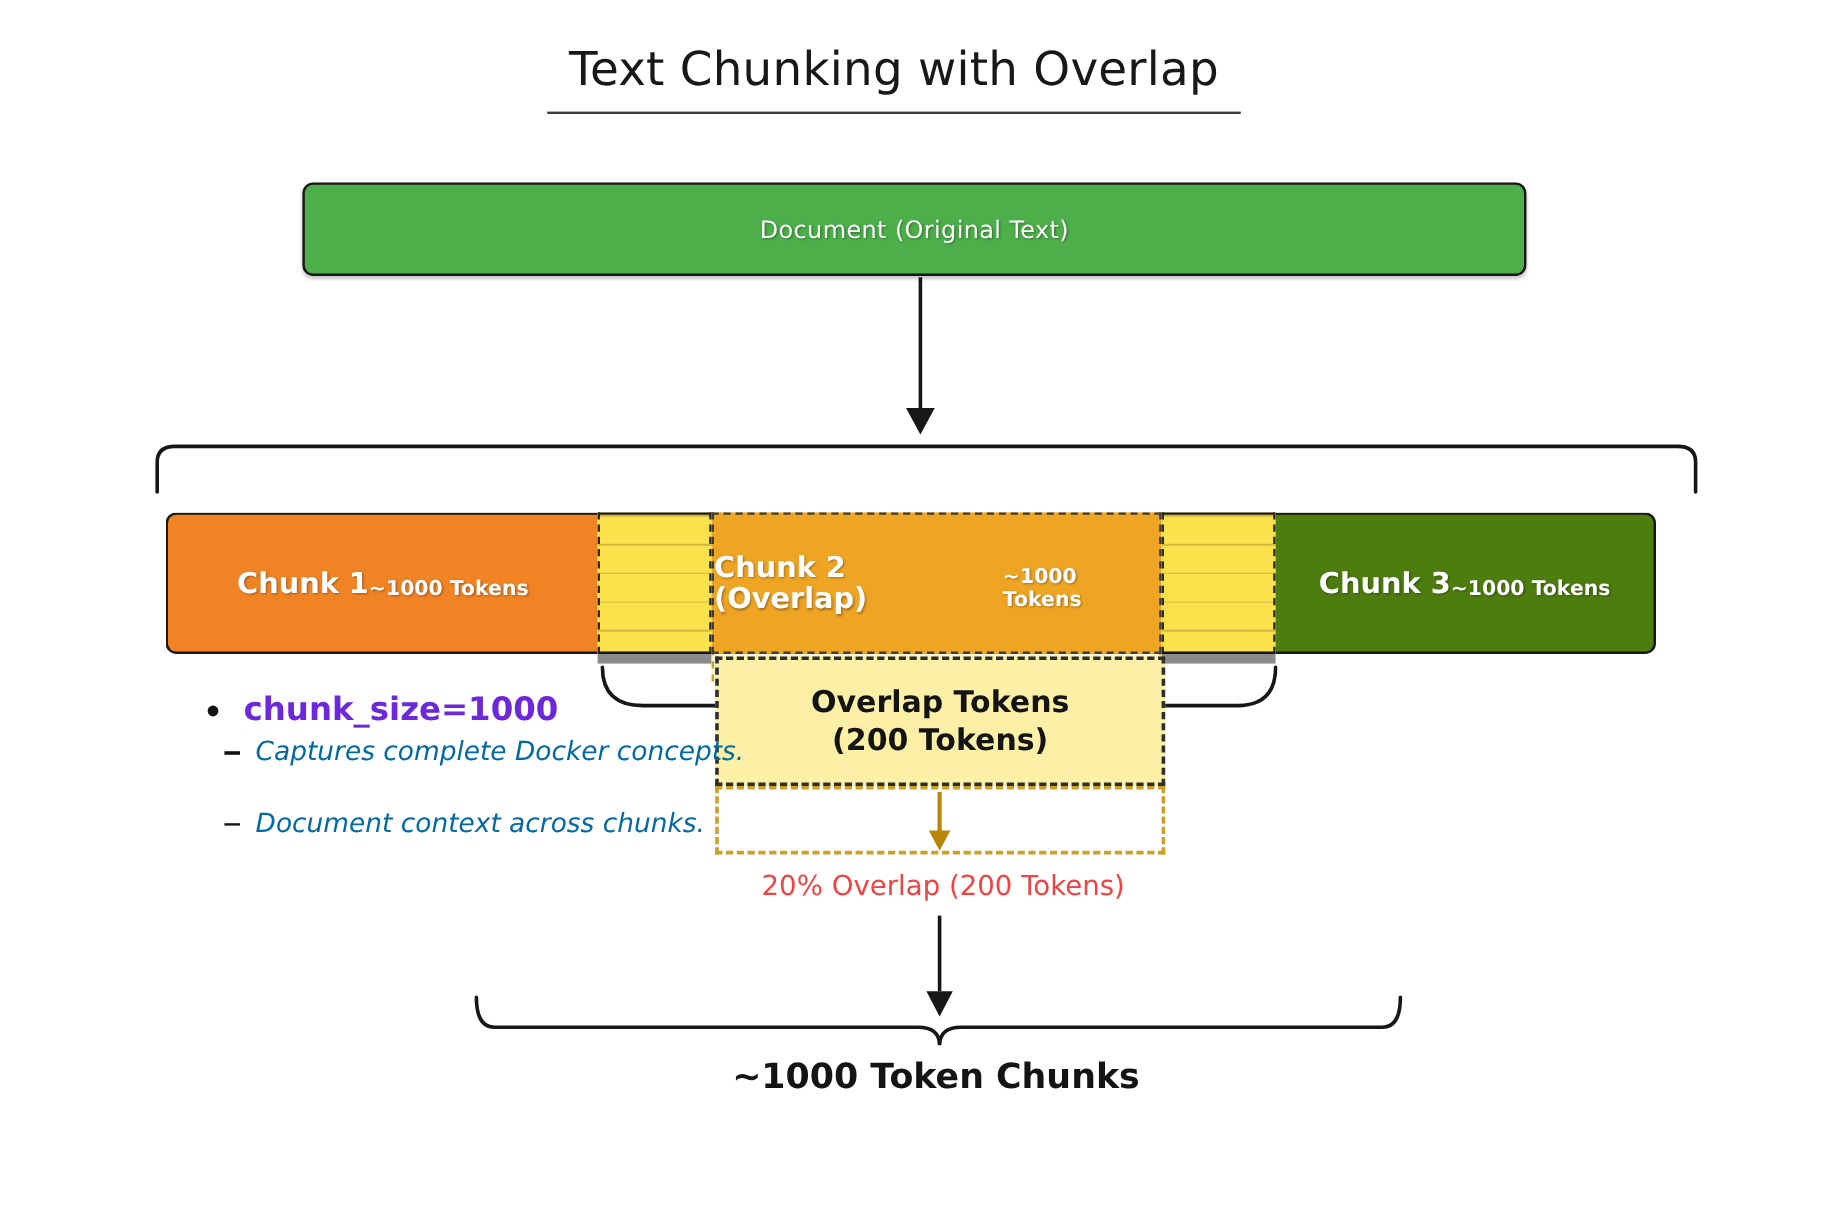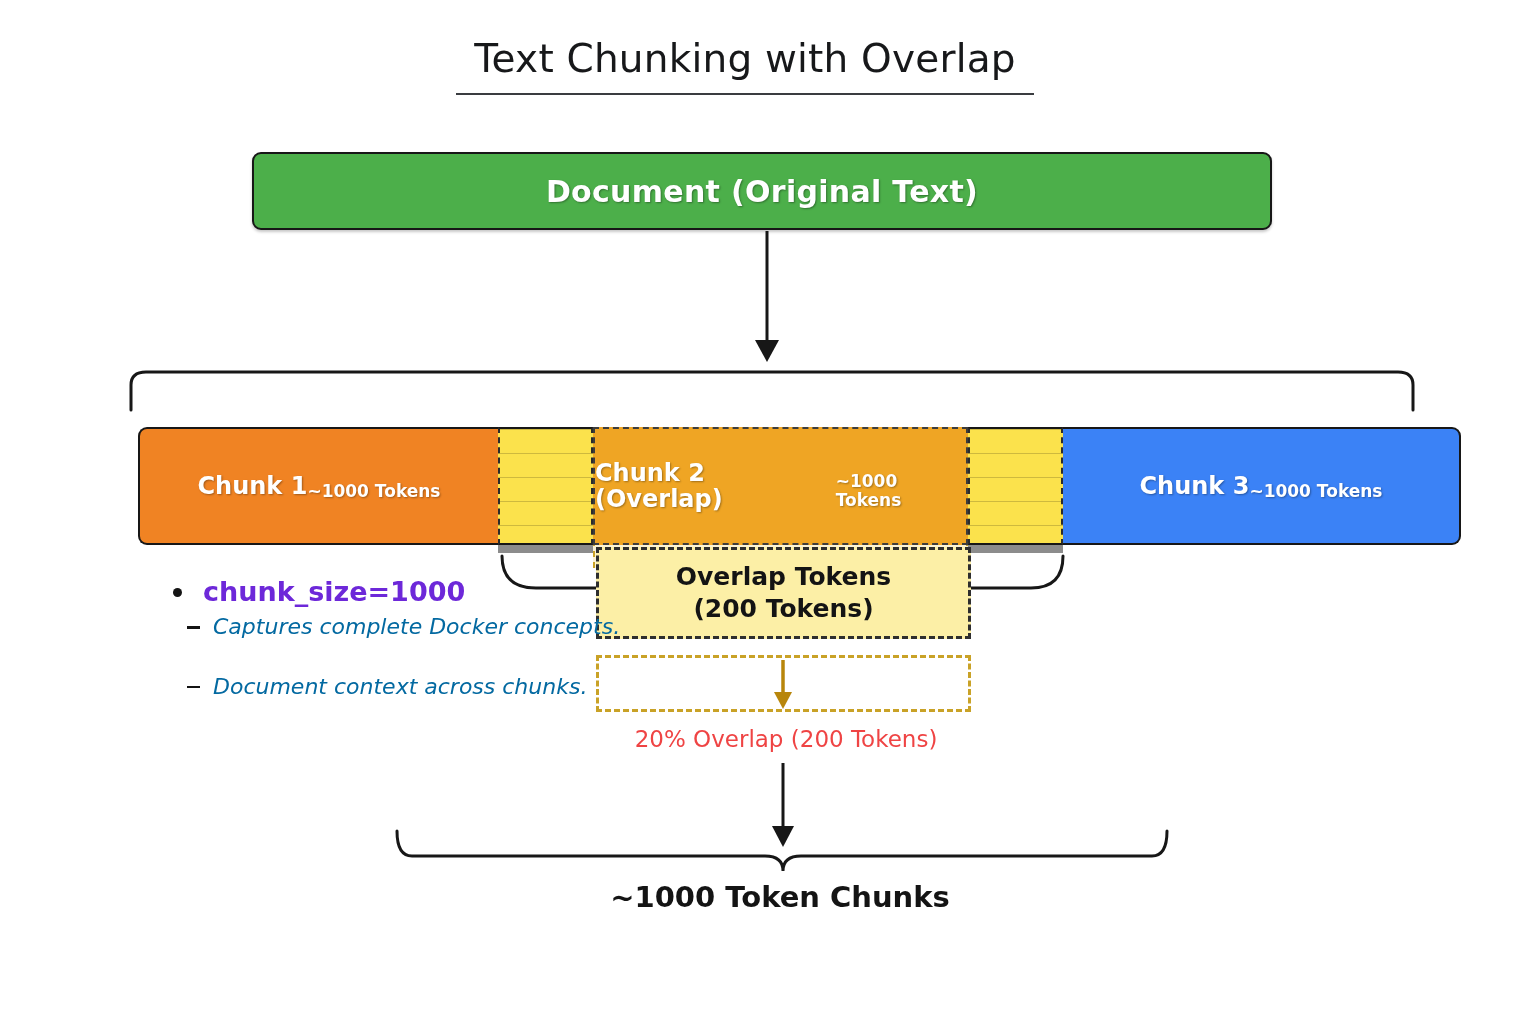--- a/index.html
+++ b/index.html
@@ -33,21 +33,21 @@
   .doc-box {
     position:absolute;
     left:252px; top:152px; width:1020px; height:78px;
     background:#4CAF4A;
     border:2.5px solid #171717;
     border-radius:9px;
     display:flex; align-items:center; justify-content:center;
     box-shadow:0 2px 3px rgba(0,0,0,0.22);
   }
   .doc-box span {
-    font-size:30px; font-weight:bold; color:#ffffff;
+    font-size:20px; font-weight:normal; color:#ffffff;
     text-shadow:1px 1px 2px rgba(0,0,0,0.35);
     letter-spacing:0.3px;
   }
 
   
   .chunk-row {
     position:absolute;
     left:138px; top:427px; width:1269px; height:118px;
   }
   .chunk {
@@ -75,22 +75,22 @@
   }
   #chunk2 {
     left:455px; width:375px;
     background:#EFA524;
     border-top:2.5px dashed #3c3c3c;
     border-bottom:2.5px dashed #3c3c3c;
     border-left:2.5px dashed #3c3c3c;
     border-right:2.5px dashed #3c3c3c;
   }
   #chunk3 {
-    left:925px; width:398px;
-    background:#3b82f6;
+    left:925px; width:317px;
+    background:#4d7c0f;
     border:2.5px solid #171717;
     border-left:none;
     border-radius:0 9px 9px 0;
   }
   
   .hatch {
     position:absolute; top:0; height:118px;
     background:#FBE24C;
     border-left:2.5px dashed #2b2b2b;
     border-right:2.5px dashed #2b2b2b;
@@ -120,21 +120,21 @@
     border-left:2px dashed #c9a227;
     border-right:2px dashed #c9a227;
   }
 
   
   .svg-layer { position:absolute; left:0; top:0; width:1536px; height:1024px; pointer-events:none; }
 
   
   .overlap-box {
     position:absolute;
-    left:596px; top:547px; width:375px; height:92px;
+    left:596px; top:547px; width:375px; height:108px;
     background:#FCEFA6;
     border:3px dashed #2e2e2e;
     display:flex; flex-direction:column;
     align-items:center; justify-content:center;
   }
   .overlap-box .l1 { font-size:25px; font-weight:bold; color:#141414; line-height:1.12; }
   .overlap-box .l2 { font-size:25px; font-weight:bold; color:#141414; line-height:1.12; margin-top:4px; }
 
   .overlap-ghost {
     position:absolute;

